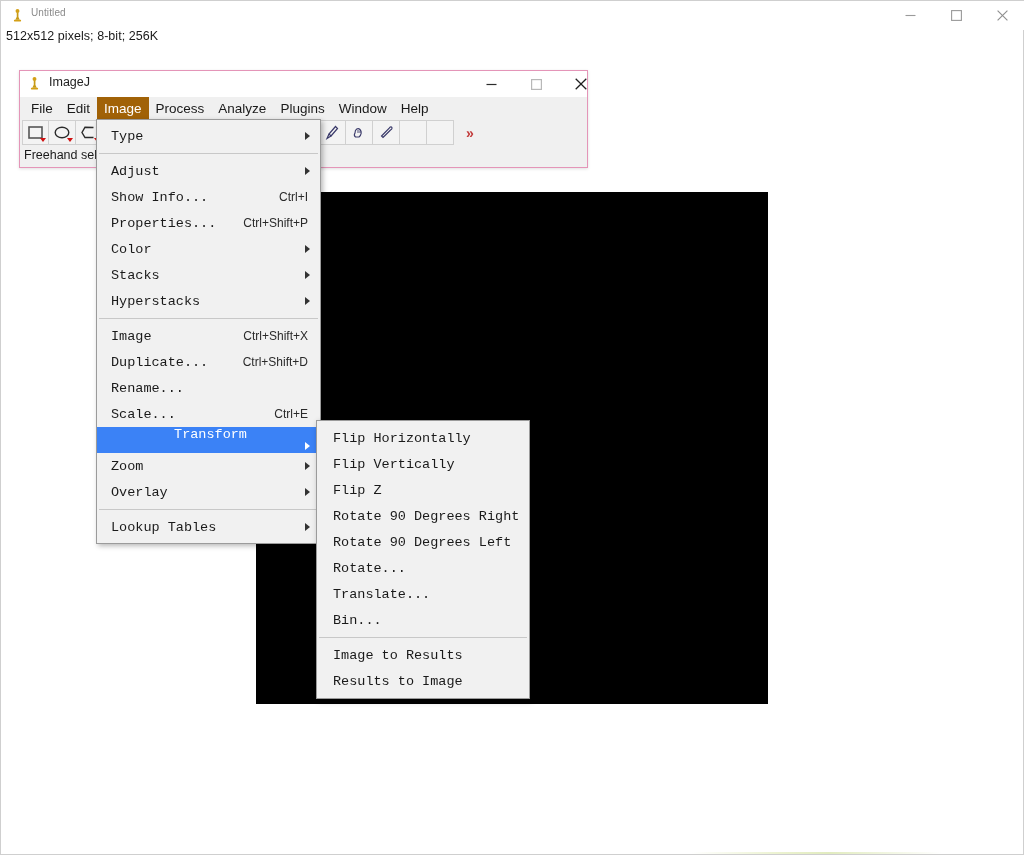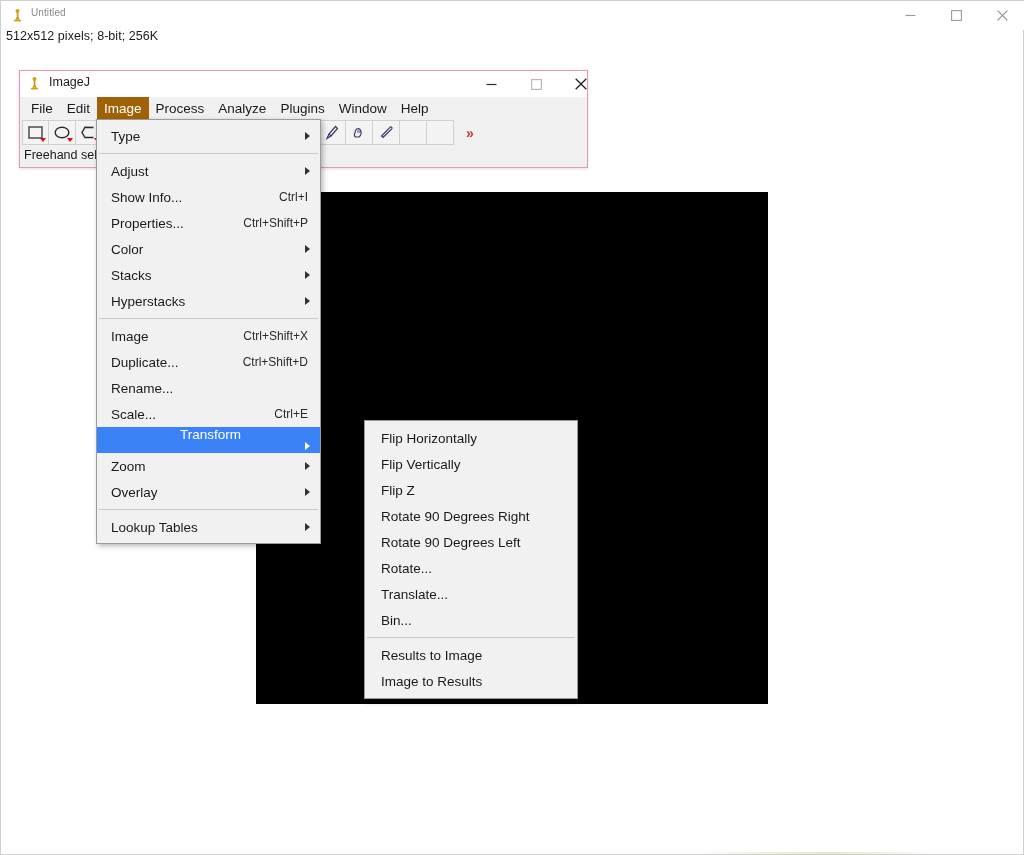--- a/index.html
+++ b/index.html
@@ -219,21 +219,21 @@
     font-size: 13.5px;
     color: #1a1a1a;
     cursor: default;
     white-space: nowrap;
   }
   .menu-item.highlighted {
     background: #3b82f6;
     color: #ffffff;
     flex-direction: column;
   }
-  .menu-item-label { flex: 0 0 auto; }
+  .menu-item-label { flex: 0 0 auto; font-family: Liberation Mono, monospace; }
   .menu-item-accel {
     margin-left: auto;
     font-size: 12px;
     color: #2a2a2a;
     padding-right: 2px;
   }
   .submenu-arrow {
     margin-left: auto;
     width: 0; height: 0;
     border-top: 4.5px solid transparent;
@@ -251,21 +251,20 @@
   #transform-submenu {
     position: absolute;
     left: 315px; top: 419px;
     width: 214px;
     background: #f1f1f1;
     border: 1px solid #9b9b9b;
     box-shadow: 2px 2px 6px rgba(0,0,0,0.3);
     padding: 4px 0 4px 0;
     box-sizing: border-box;
     z-index: 50;
-    margin-left: 48px;
   }
   #transform-submenu .menu-item {
     padding-left: 16px;
     height: 26px;
   }
 
   #bottom-accent {
     position: absolute;
     left: 690px;
     bottom: 0;
@@ -563,21 +562,21 @@
       <span class="menu-item-label">Rotate...</span>
     </div>
     <div class="menu-item">
       <span class="menu-item-label">Translate...</span>
     </div>
     <div class="menu-item">
       <span class="menu-item-label">Bin...</span>
     </div>
     <div class="menu-sep"></div>
     <div class="menu-item">
+      <span class="menu-item-label">Image to Results</span>
+    </div>
+    <div class="menu-item">
       <span class="menu-item-label">Results to Image</span>
-    </div>
-    <div class="menu-item">
-      <span class="menu-item-label">Image to Results</span>
     </div>
   </div>
 
   <div id="bottom-accent"></div>
 </div>
 
 </body></html>

